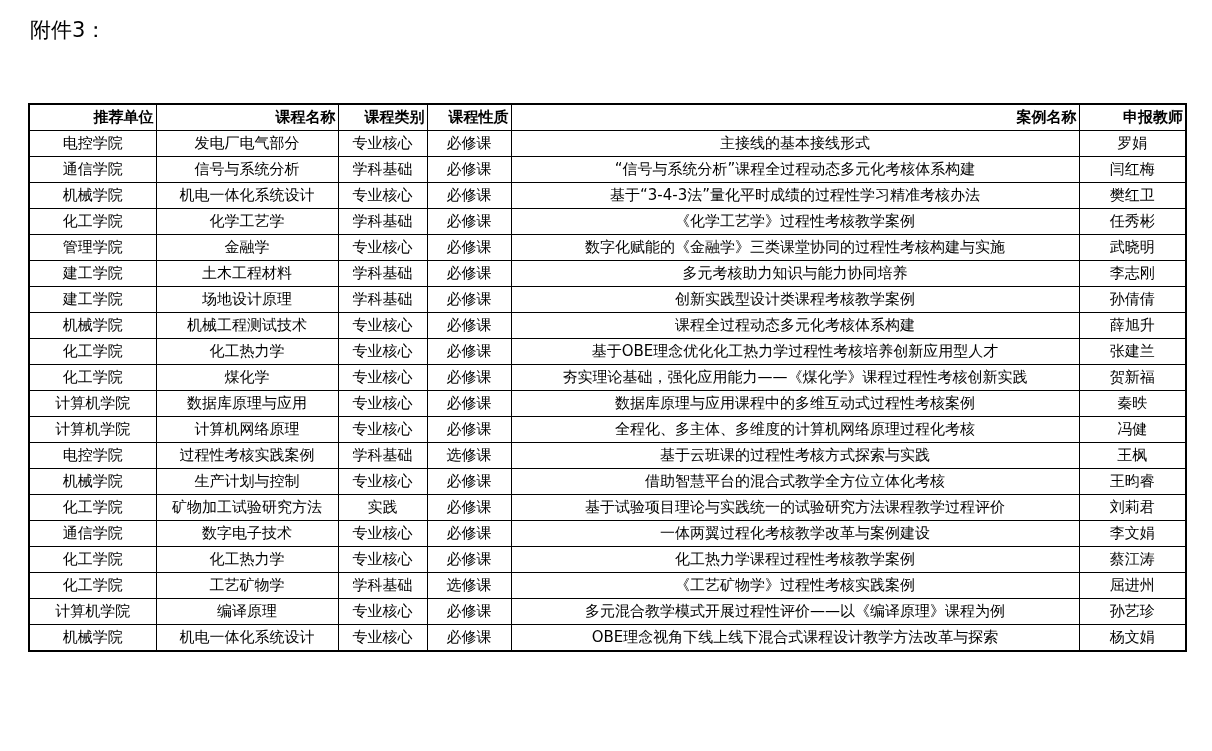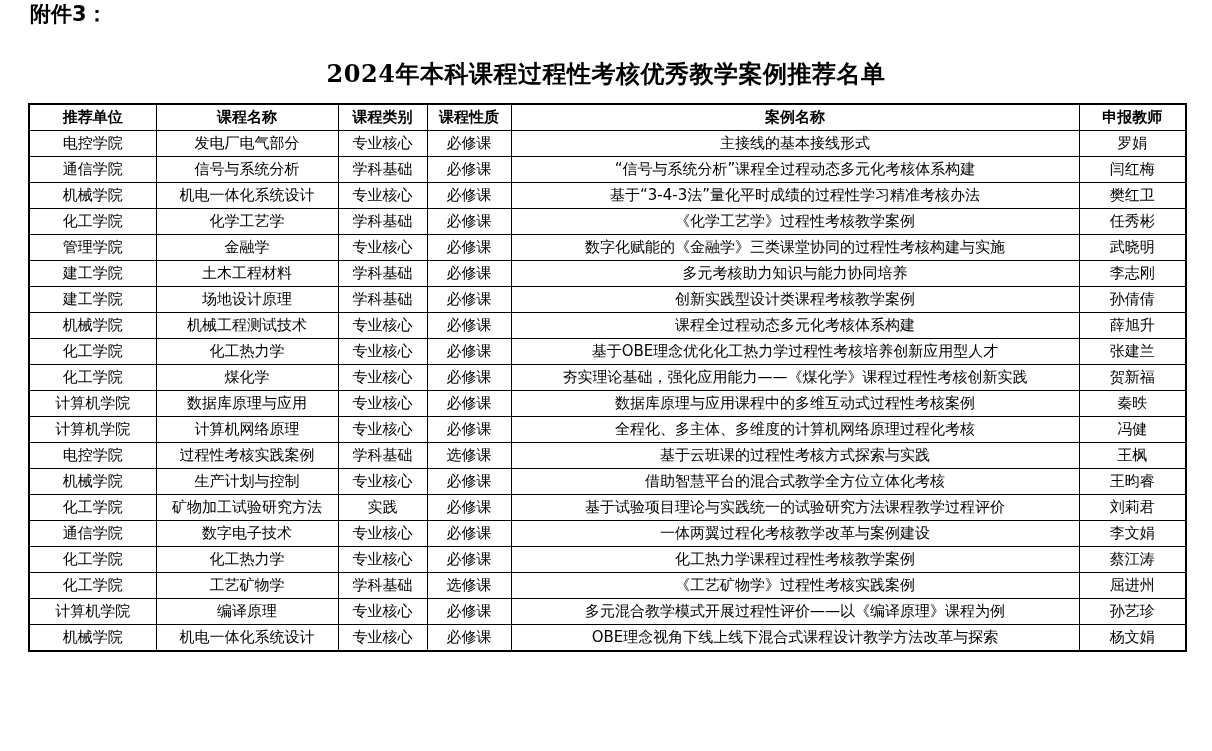--- a/index.html
+++ b/index.html
@@ -14,23 +14,23 @@
   }
   .page {
     width: 1212px;
     height: 751px;
     background: #ffffff;
     position: relative;
   }
   .attachment-label {
     position: absolute;
     left: 30px;
-    top: 0;
+    top: 16px;
     font-size: 21px;
-    font-weight: bold;
+    font-weight: normal;
     line-height: 28px;
     font-family: "DejaVu Sans", sans-serif;
   }
   .doc-title {
     position: absolute;
     left: 0;
     top: 58px;
     width: 1212px;
     text-align: center;
     font-size: 24px;
@@ -55,29 +55,29 @@
     padding: 0 2px;
     font-size: 15px;
     height: 25px;
     line-height: 25px;
     white-space: nowrap;
     overflow: hidden;
   }
   table.rec-table th {
     font-weight: bold;
     font-size: 15px;
+    text-align: right;
   }
 </style>
 </head>
 <body>
 
 <div class="page">
   <div class="attachment-label">附件3：</div>
 
-  <div class="doc-title">2024年本科课程过程性考核优秀教学案例推荐名单</div>
 
   <table class="rec-table">
     <colgroup>
         <col style="width: 127px;">
         <col style="width: 182px;">
         <col style="width: 89px;">
         <col style="width: 84px;">
         <col style="width: 568px;">
         <col style="width: 107px;">
       </colgroup>

